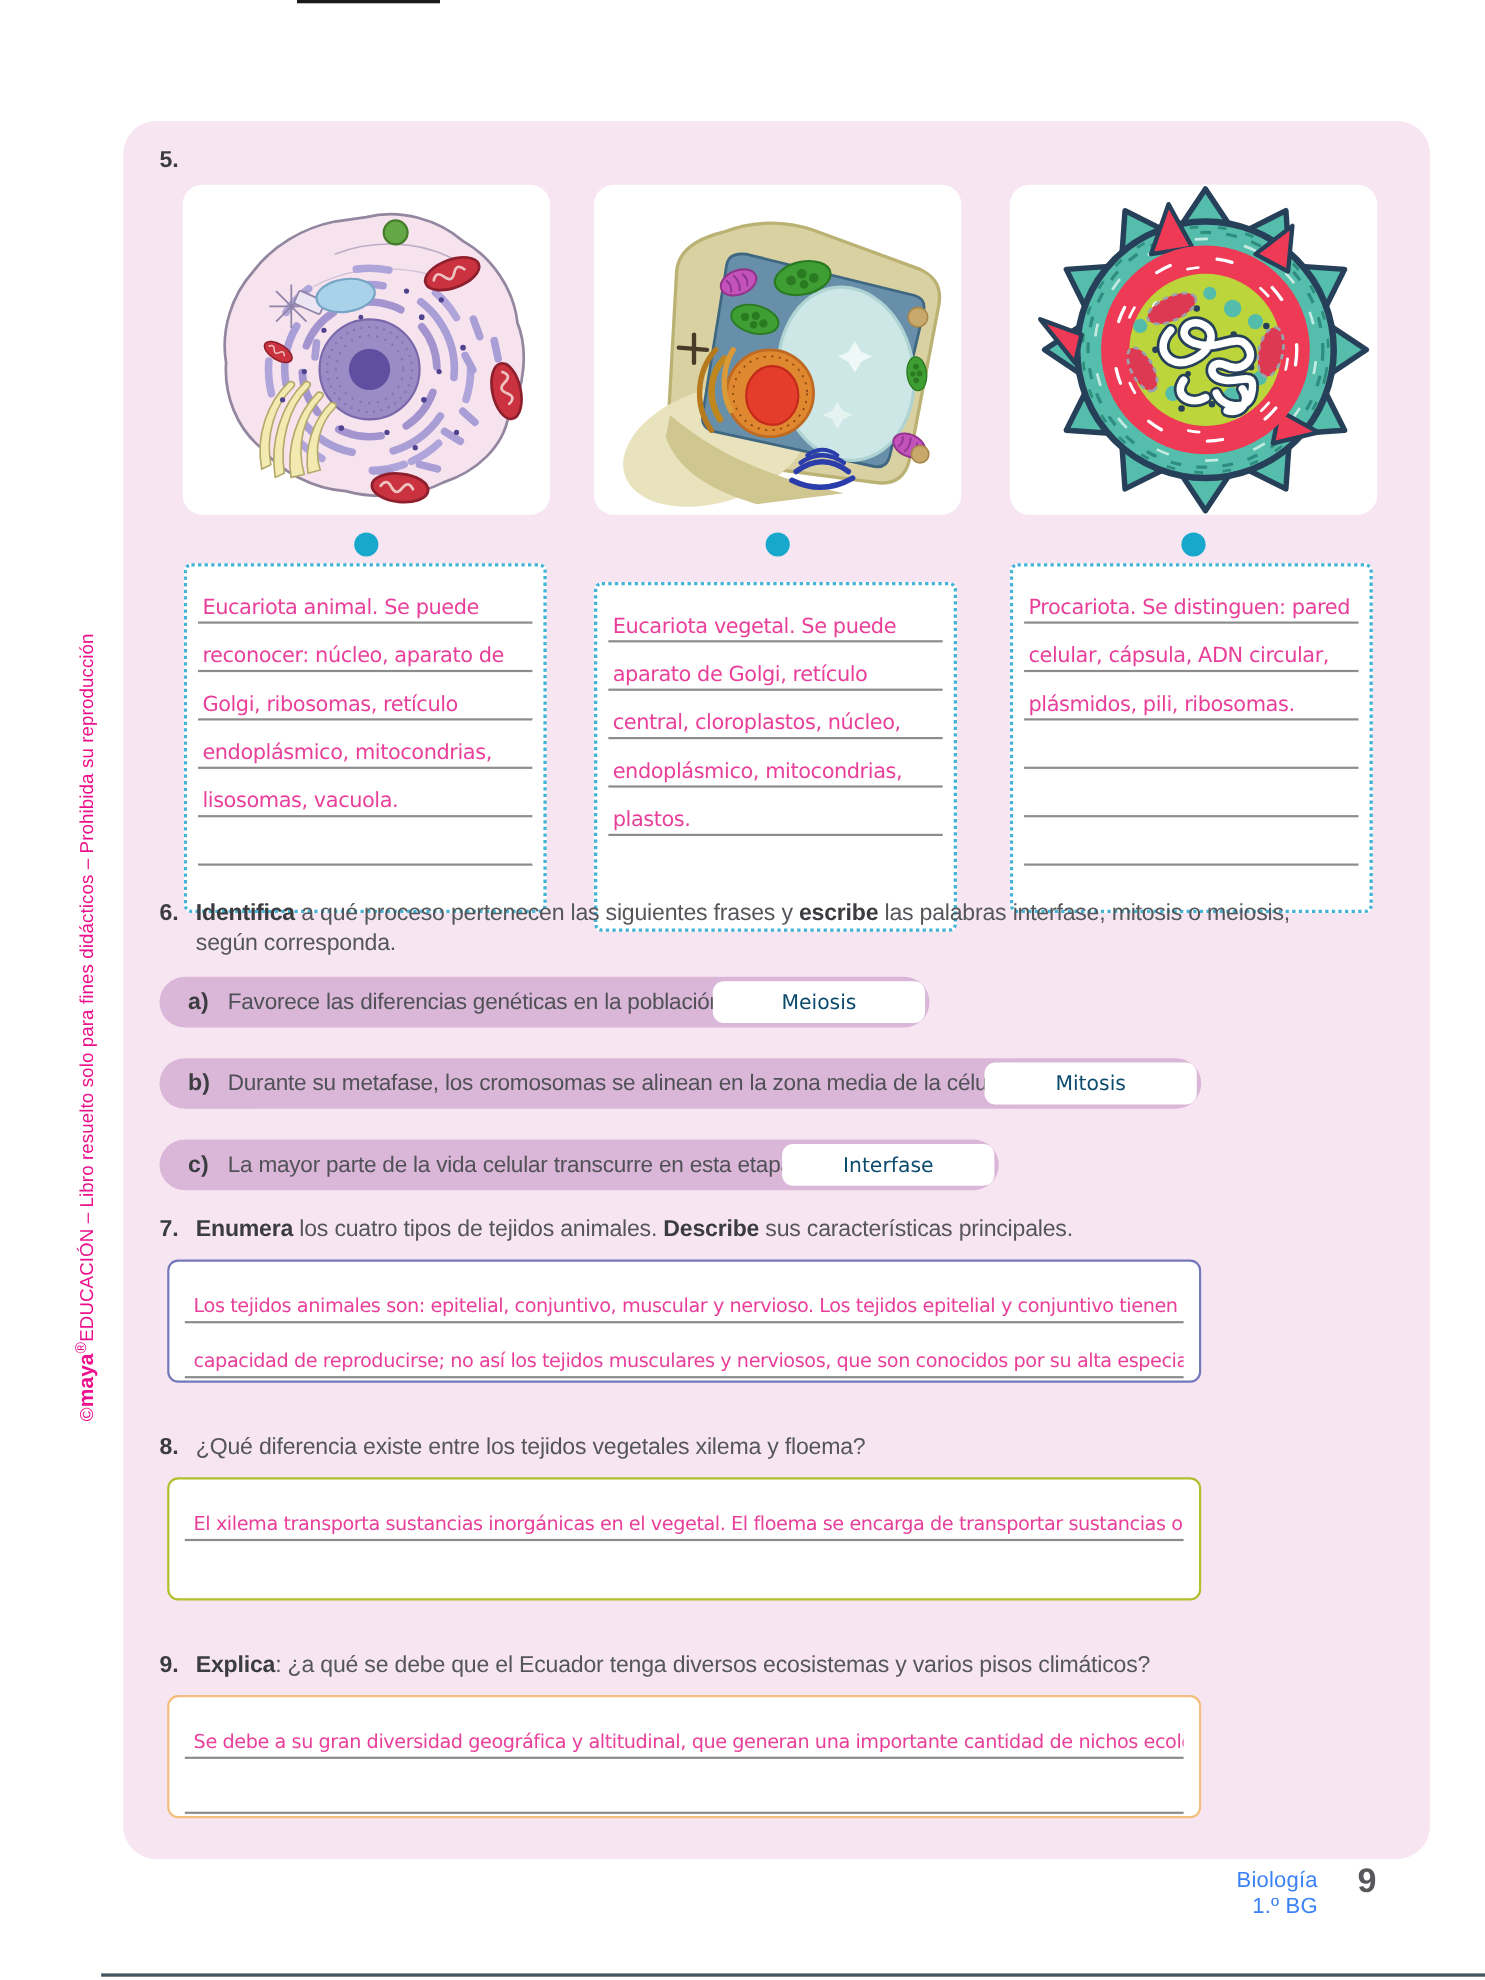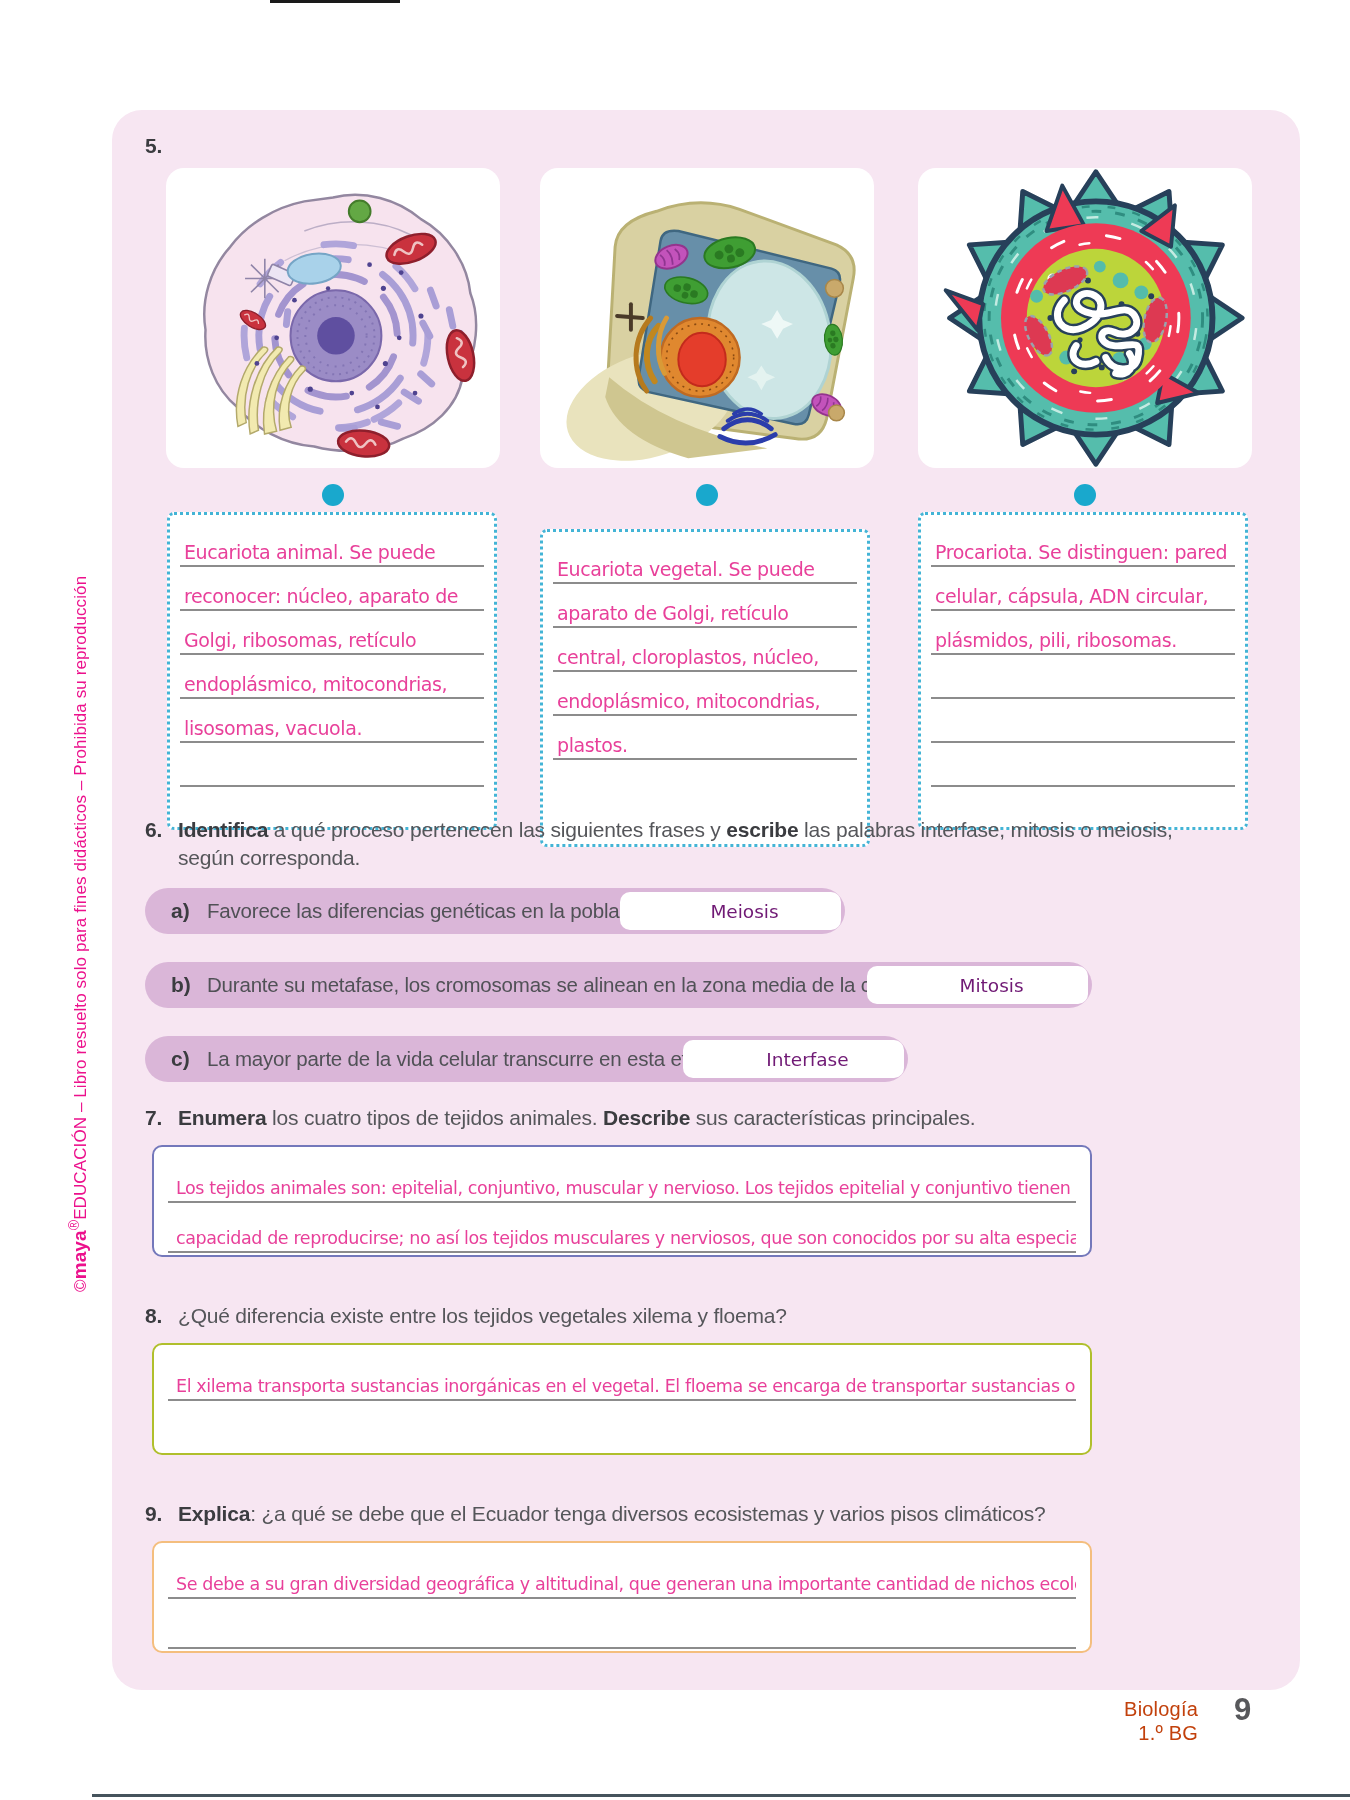--- a/index.html
+++ b/index.html
@@ -28,34 +28,34 @@
           border:3px dotted #43b4d6;border-radius:7px;box-sizing:border-box;padding:8px 10px 0 10px;}
   .bline{height:40px;display:flex;align-items:flex-end;border-bottom:2px solid #8c8c8c;
          padding:0 2px 2px 4px;font-size:19px;line-height:21px;color:#e8409a;
          font-family:"DejaVu Sans",sans-serif;letter-spacing:-.4px;white-space:nowrap;overflow:hidden;}
   
   .qrow{position:absolute;left:33px;height:46px;background:#dab6d8;border-radius:23px;
         display:flex;align-items:center;padding-left:26px;box-sizing:border-box;}
   .qrow .letter{width:36px;font-weight:bold;color:#3b3c40;font-size:21px;flex:none;}
   .qrow .itext{font-size:20.5px;color:#505156;letter-spacing:-.2px;}
   .chip{position:absolute;right:4px;top:4px;width:193px;height:38px;background:#ffffff;border-radius:10px;
-        display:flex;align-items:center;justify-content:center;font-size:18.5px;color:#701a75;
-        font-family:"DejaVu Sans",sans-serif;padding-left:28px;}
+        display:flex;align-items:center;justify-content:center;font-size:18.5px;color:#0c4a6e;
+        font-family:"DejaVu Sans",sans-serif;}
   
   .wbox{position:absolute;left:40px;width:940px;height:112px;background:#ffffff;border-radius:10px;
         box-sizing:border-box;padding:6px 14px 0 14px;}
   .wbox.b7{border:2px solid #7478bb;}
   .wbox.b8{border:2px solid #b0bf2c;}
   .wbox.b9{border:2px solid #f4be7e;}
   .wline{height:45px;display:flex;align-items:flex-end;border-bottom:2px solid #8c8c8c;
          padding:0 4px 3px 8px;font-size:17.5px;color:#e8409a;font-family:"DejaVu Sans",sans-serif;
          letter-spacing:-.4px;white-space:nowrap;overflow:hidden;}
   
   .f-label{position:absolute;left:1040px;top:1697px;width:158px;text-align:right;
-           font-size:20px;line-height:24px;color:#c2410c;letter-spacing:.2px;}
+           font-size:20px;line-height:24px;color:#3b82f6;letter-spacing:.2px;}
   .f-page{position:absolute;left:1234px;top:1692px;font-size:31px;font-weight:bold;color:#57585b;}
 </style>
 </head>
 <body>
 
 <div class="page">
 
   <div class="artifact-top"></div>
   <div class="artifact-bottom"></div>
 

